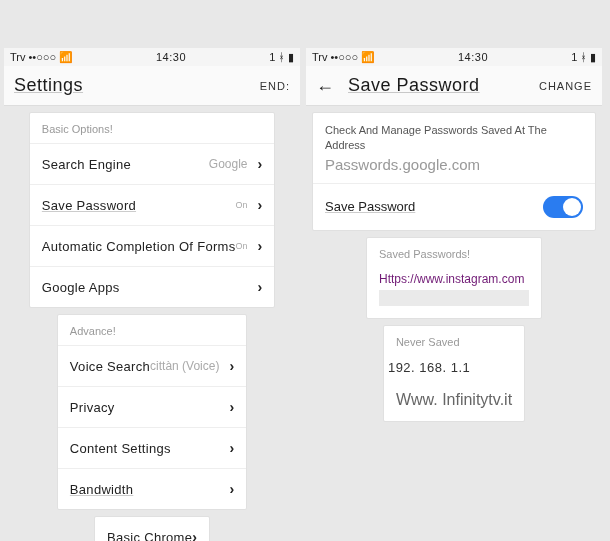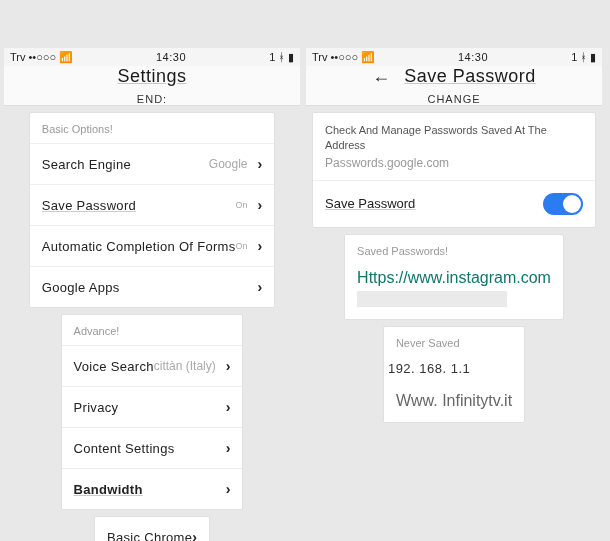--- a/index.html
+++ b/index.html
@@ -41,21 +41,20 @@
     }
     .status-time { font-weight: 400; letter-spacing: 0.5px; }
     .header {
       display: flex;
       align-items: center;
       justify-content: space-between;
       height: 40px;
       padding: 0 10px;
       background: #fafafa;
       border-bottom: 1px solid #ddd;
-      flex-direction: column;
     }
     .header-title {
       font-size: 18px;
       letter-spacing: 0.5px;
       color: #1a1a1a;
       font-weight: 400;
     }
     .header-right {
       font-size: 11px;
       letter-spacing: 1px;
@@ -107,21 +106,21 @@
       font-size: 14px;
       font-weight: bold;
     }
     .desc-text {
       font-size: 11px;
       color: #555;
       padding: 10px 12px 2px;
       line-height: 1.4;
     }
     .desc-link {
-      font-size: 12px;
+      font-size: 15px;
       color: #999;
       padding: 0 12px 10px;
     }
     .toggle-row {
       display: flex;
       align-items: center;
       justify-content: space-between;
       padding: 12px 12px;
       font-size: 13px;
       color: #222;
@@ -140,22 +139,22 @@
       top: 2px;
       width: 18px;
       height: 18px;
       background: #fff;
       border-radius: 50%;
     }
     .saved-pw-item {
       padding: 4px 12px 12px;
     }
     .saved-pw-url {
-      font-size: 16px;
-      color: #0f766e;
+      font-size: 12px;
+      color: #701a75;
       margin-bottom: 4px;
     }
     .pw-mask {
       width: 150px;
       height: 16px;
       background: #eaeaea;
     }
     .never-item {
       padding: 4px 4px 12px;
       font-size: 13px;
@@ -221,36 +220,36 @@
           <span class="row-label">Google Apps</span>
           <span class="chevron">›</span>
         </div>
       </div>
 
       <div class="card">
         <div class="section-label">Advance!</div>
 
         <div class="row">
           <span class="row-label">Voice Search</span>
-          <span class="row-value">cittàn (Italy)</span>
+          <span class="row-value">cittàn (Voice)</span>
           <span class="chevron">›</span>
         </div>
 
         <div class="row">
           <span class="row-label">Privacy</span>
           <span class="chevron">›</span>
         </div>
 
         <div class="row">
           <span class="row-label">Content Settings</span>
           <span class="chevron">›</span>
         </div>
 
         <div class="row">
-          <span class="row-label underline" style="font-weight:700">Bandwidth</span>
+          <span class="row-label underline" style="font-weight:400">Bandwidth</span>
           <span class="chevron">›</span>
         </div>
       </div>
 
       <div class="card">
         <div class="row">
           <span class="row-label">Basic Chrome</span>
           <span class="chevron">›</span>
         </div>
       </div>

